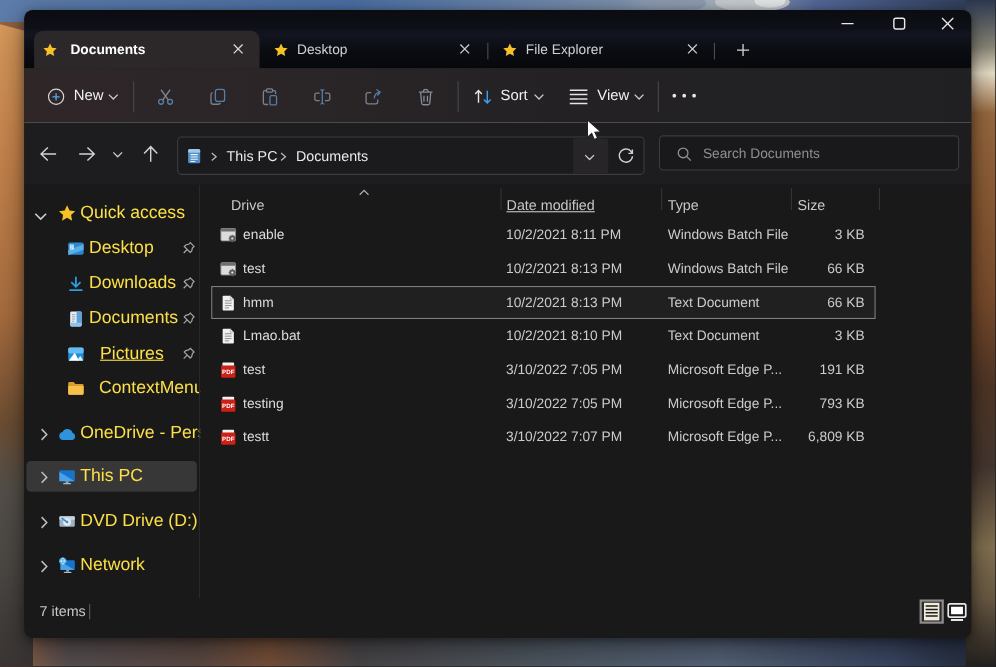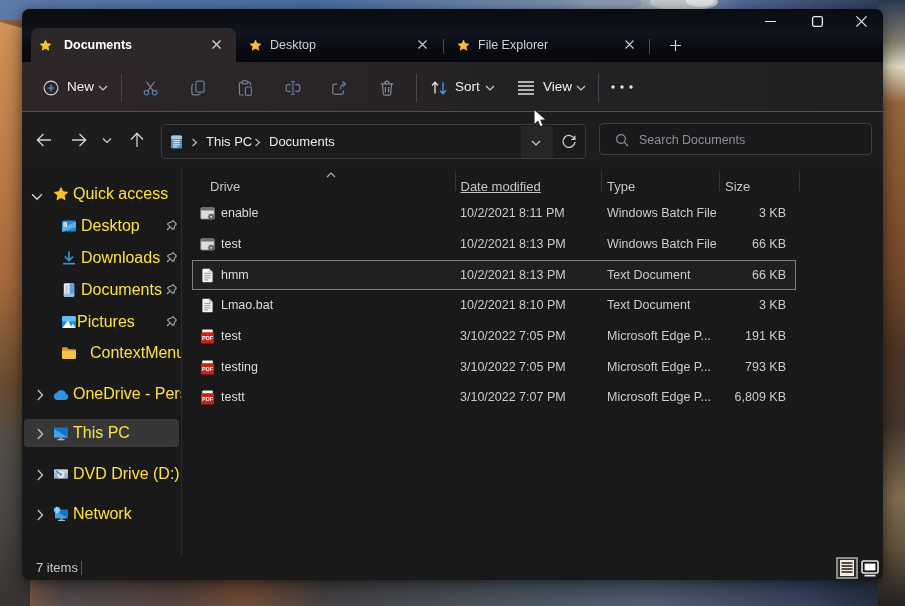--- a/index.html
+++ b/index.html
@@ -46,21 +46,21 @@
   .hdr { position:absolute; top:7px; height:24px; line-height:24px; font-size:13px; color:#c7c7c7; }
   .hsep { position:absolute; top:3px; width:1px; height:20px; background:#343436; }
   .frow { position:absolute; left:11px; width:602px; height:28px; }
   .frow .nm { position:absolute; left:28px; top:0; height:28px; line-height:28px; font-size:12.5px; color:#dcdcdc; white-space:nowrap; }
   .frow .dt { position:absolute; left:267px; top:0; height:28px; line-height:28px; font-size:12.5px; color:#cbcbcb; white-space:nowrap; }
   .frow .tp { position:absolute; left:414px; top:0; height:28px; line-height:28px; font-size:12.5px; color:#cbcbcb; white-space:nowrap; }
   .frow .sz { position:absolute; right:9px; top:0; height:28px; line-height:28px; font-size:12.5px; color:#cbcbcb; white-space:nowrap; }
   .ficon { position:absolute; left:7px; top:7px; width:15px; height:15px; }
   .frow.sel { outline:1px solid #7e7e7e; background:rgba(255,255,255,.03); }
   
-  #status { position:absolute; left:0; bottom:0; width:100%; height:24px; background:#191919; }
+  #status { position:absolute; left:0; bottom:12px; width:100%; height:24px; background:#191919; }
 </style></head>
 <body>
 <svg id="wall" viewBox="0 0 905 606" preserveAspectRatio="none">
   <defs>
     <linearGradient id="sky" x1="0" y1="0" x2="1" y2="0">
       <stop offset="0" stop-color="#5e7dab"></stop>
         <stop offset="0.35" stop-color="#4b70a5"></stop>
       <stop offset="0.62" stop-color="#7d91ad"></stop>
         <stop offset="0.72" stop-color="#a9b4bf"></stop>
       <stop offset="0.82" stop-color="#55699a"></stop>
@@ -324,21 +324,21 @@
         </svg>
     </div>
 
     <div class="srow" style="top:139.5px;">
       <svg class="sicon" style="left:39px" width="16" height="16" viewBox="0 0 16 16">
           <rect x="1" y="2" width="14" height="12" rx="1.6" fill="#1f8cd6"></rect>
           <rect x="1" y="2" width="14" height="5.4" rx="1.6" fill="#66bbf0"></rect>
           <path d="M1.4 13.9 L7 6.6 L10.8 13.9 Z" fill="#ffffff"></path>
           <path d="M8.8 13.9 L12 9.4 L14.7 13.9 Z" fill="#dcEFFb"></path>
         </svg>
-      <div class="txt" style="left:55px;">Pictures</div>
+      <div class="txt" style="left:69px;text-decoration:underline;">Pictures</div>
       <svg class="pin" viewBox="0 0 13 13" fill="none" stroke="#a6a6a6" stroke-width="1.1">
           <path d="M8 1.6 L11.4 5 L9.9 6.5 L9.3 9.1 L7.9 10.5 L2.5 5.1 L3.9 3.7 L6.5 3.1 Z"></path>
           <path d="M5.2 7.8 L2 11"></path>
         </svg>
     </div>
 
     <div class="srow" style="top:170.5px;">
       <svg class="sicon" style="left:39px" width="16" height="16" viewBox="0 0 16 16">
           <path d="M1 3.6 a1.3 1.3 0 0 1 1.3 -1.3 h3.6 l1.7 1.9 h6 a1.3 1.3 0 0 1 1.4 1.3 v7 a1.4 1.4 0 0 1 -1.4 1.4 H2.4 A1.4 1.4 0 0 1 1 12.5 Z" fill="#d99d2b"></path>
           <path d="M1 6 h14 v6.5 a1.4 1.4 0 0 1 -1.4 1.4 H2.4 A1.4 1.4 0 0 1 1 12.5 Z" fill="#f5c04c"></path>

